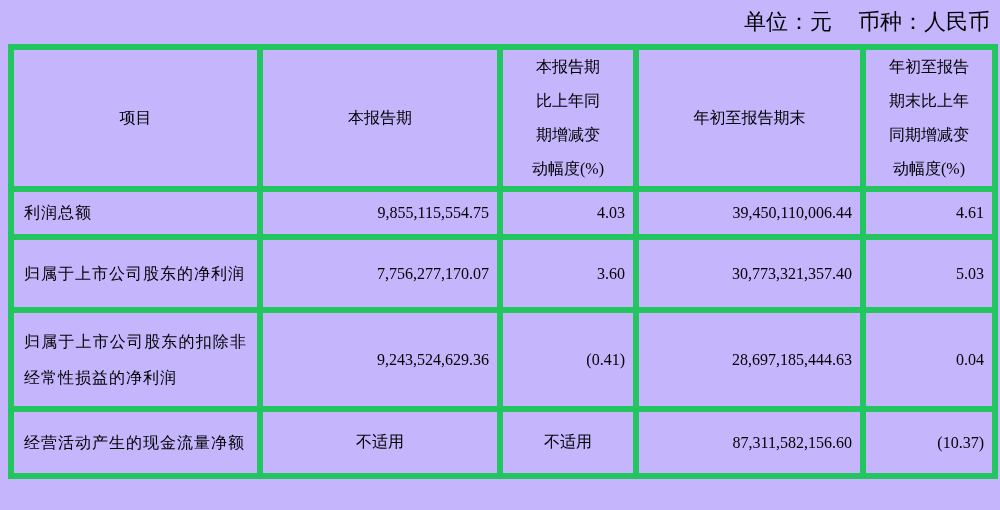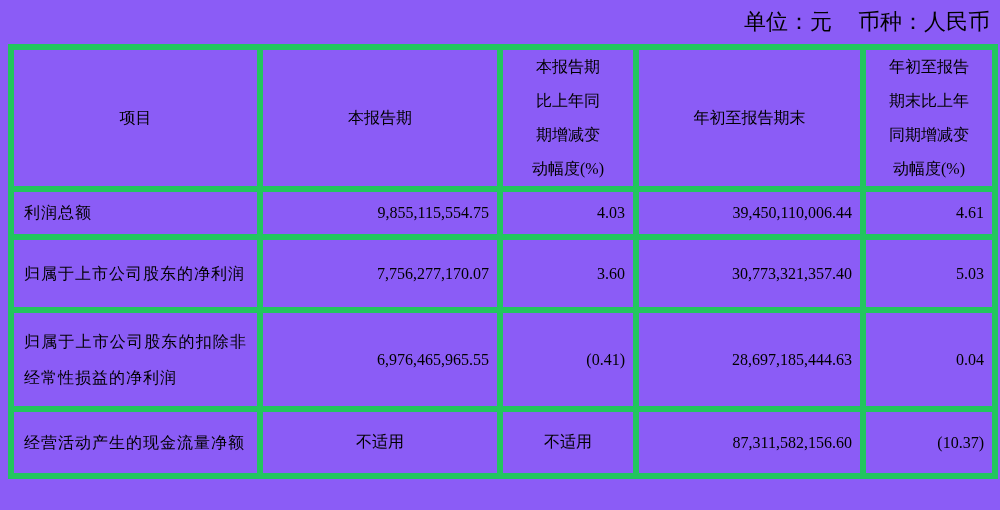--- a/index.html
+++ b/index.html
@@ -1,20 +1,20 @@
 <!DOCTYPE html>
 <html><head>
 <meta charset="utf-8">
 <style>
   html, body { margin: 0; padding: 0; background: #ffffff; }
   .page {
     position: relative;
     width: 1000px;
     height: 510px;
-    background: #8b5cf6;
+    background: #c4b5fd;
     color: #000000;
     font-family: "Liberation Serif", "DejaVu Serif", serif;
     overflow: hidden;
   }
   .unit-line {
     position: absolute;
     top: 7px;
     right: 10px;
     font-size: 22px;
     line-height: 30px;
@@ -106,21 +106,21 @@
       </tr>
       <tr class="r3">
         <td class="item">归属于上市公司股东的净利润</td>
         <td class="num">7,756,277,170.07</td>
         <td class="num">3.60</td>
         <td class="num">30,773,321,357.40</td>
         <td class="num">5.03</td>
       </tr>
       <tr class="r4">
         <td class="item">归属于上市公司股东的扣除非经常性损益的净利润</td>
-        <td class="num">6,976,465,965.55</td>
+        <td class="num">9,243,524,629.36</td>
         <td class="num">(0.41)</td>
         <td class="num">28,697,185,444.63</td>
         <td class="num">0.04</td>
       </tr>
       <tr class="r5">
         <td class="item">经营活动产生的现金流量净额</td>
         <td class="ctr">不适用</td>
         <td class="ctr">不适用</td>
         <td class="num">87,311,582,156.60</td>
         <td class="num">(10.37)</td>

